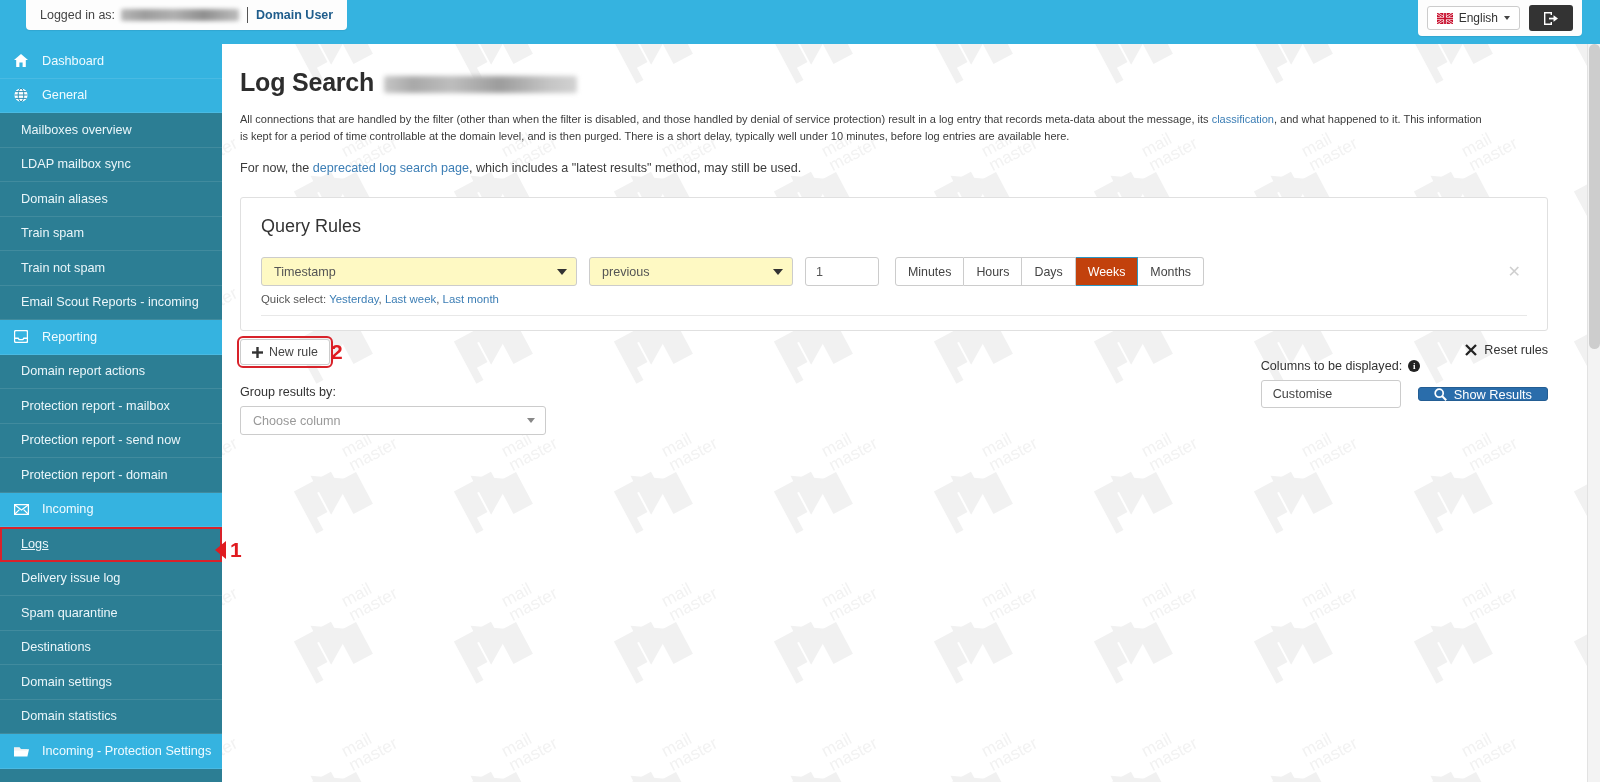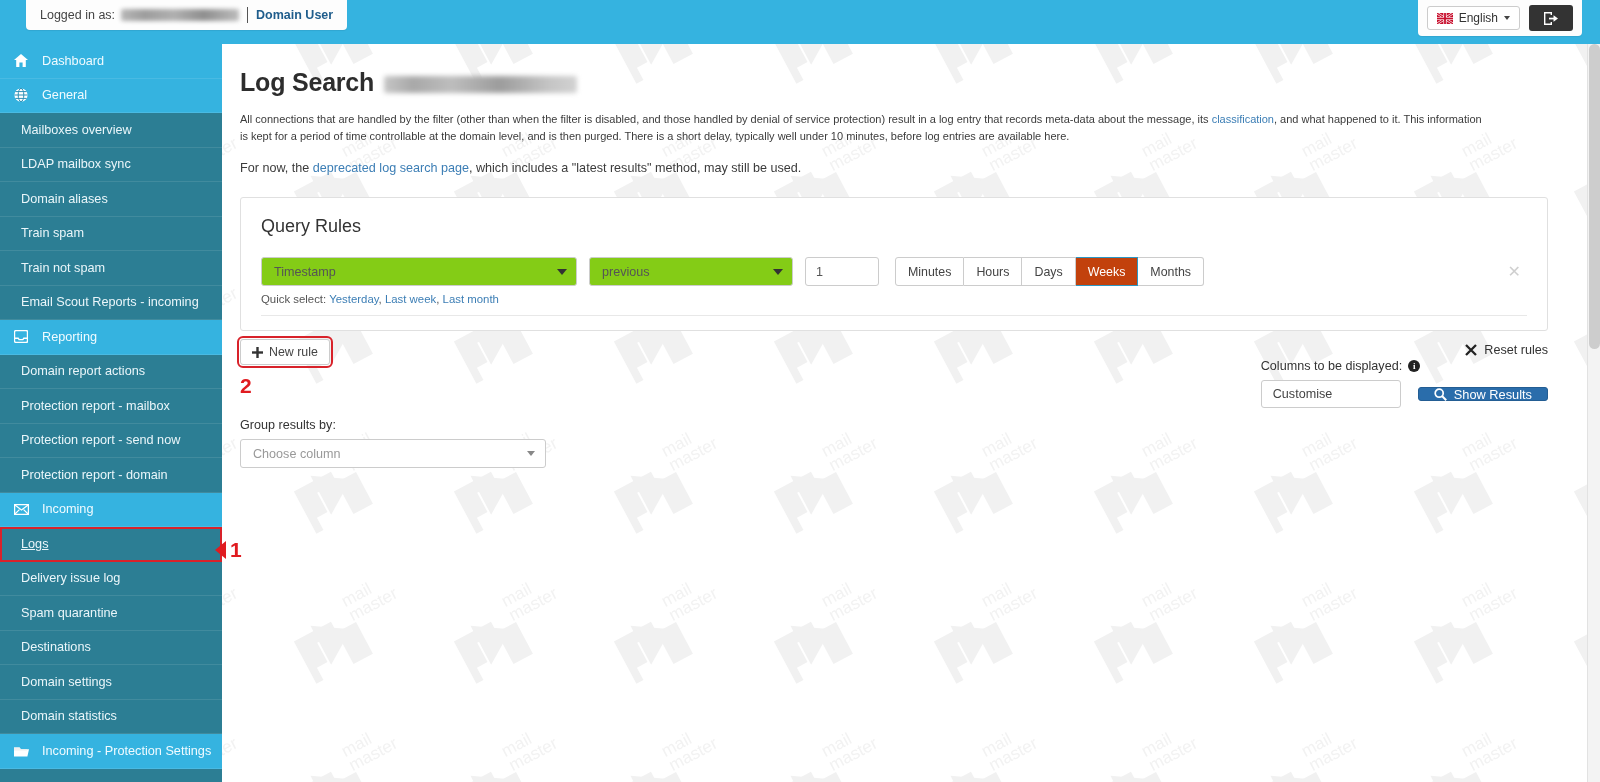--- a/index.html
+++ b/index.html
@@ -180,21 +180,21 @@
   }
   .panel h2 {
     font-size: 18px; font-weight: normal; color: #333;
     margin-bottom: 20px;
   }
   .rule-row {
     display: flex; align-items: center; gap: 12px;
     position: relative;
   }
   .sel {
-    height: 29px; background: #84cc16;
+    height: 29px; background: #fef9c3;
     border: 1px solid #ccc; border-radius: 3px;
     font-size: 12.6px; color: #555;
     display: flex; align-items: center; justify-content: space-between;
     padding: 0 9px 0 12px;
     cursor: pointer;
   }
   .sel .cd {
     width: 0; height: 0;
     border-left: 5px solid transparent; border-right: 5px solid transparent;
     border-top: 6px solid #333;
@@ -234,21 +234,21 @@
   .quick a { color: #3c7eb5; text-decoration: none; cursor: pointer; }
   .panel-divider { border-bottom: 1px solid #e8e8e8; margin-top: 10px; }
 
   
   .under {
     width: 1308px;
     position: relative;
     margin-top: 8px;
   }
   .newrule-wrap {
-    display: inline-flex; gap: 9px; flex-direction: column;
+    display: inline-flex; align-items: center; gap: 1px;
   }
   .newrule {
     height: 26px; padding: 0 11px;
     background: #fff; border: 1px solid #ccc; border-radius: 3px;
     font-size: 12.4px; color: #444;
     display: inline-flex; align-items: center; gap: 6px;
     cursor: pointer;
     outline: 2px solid #d8222a; outline-offset: 1px;
   }
   .anno-num {

